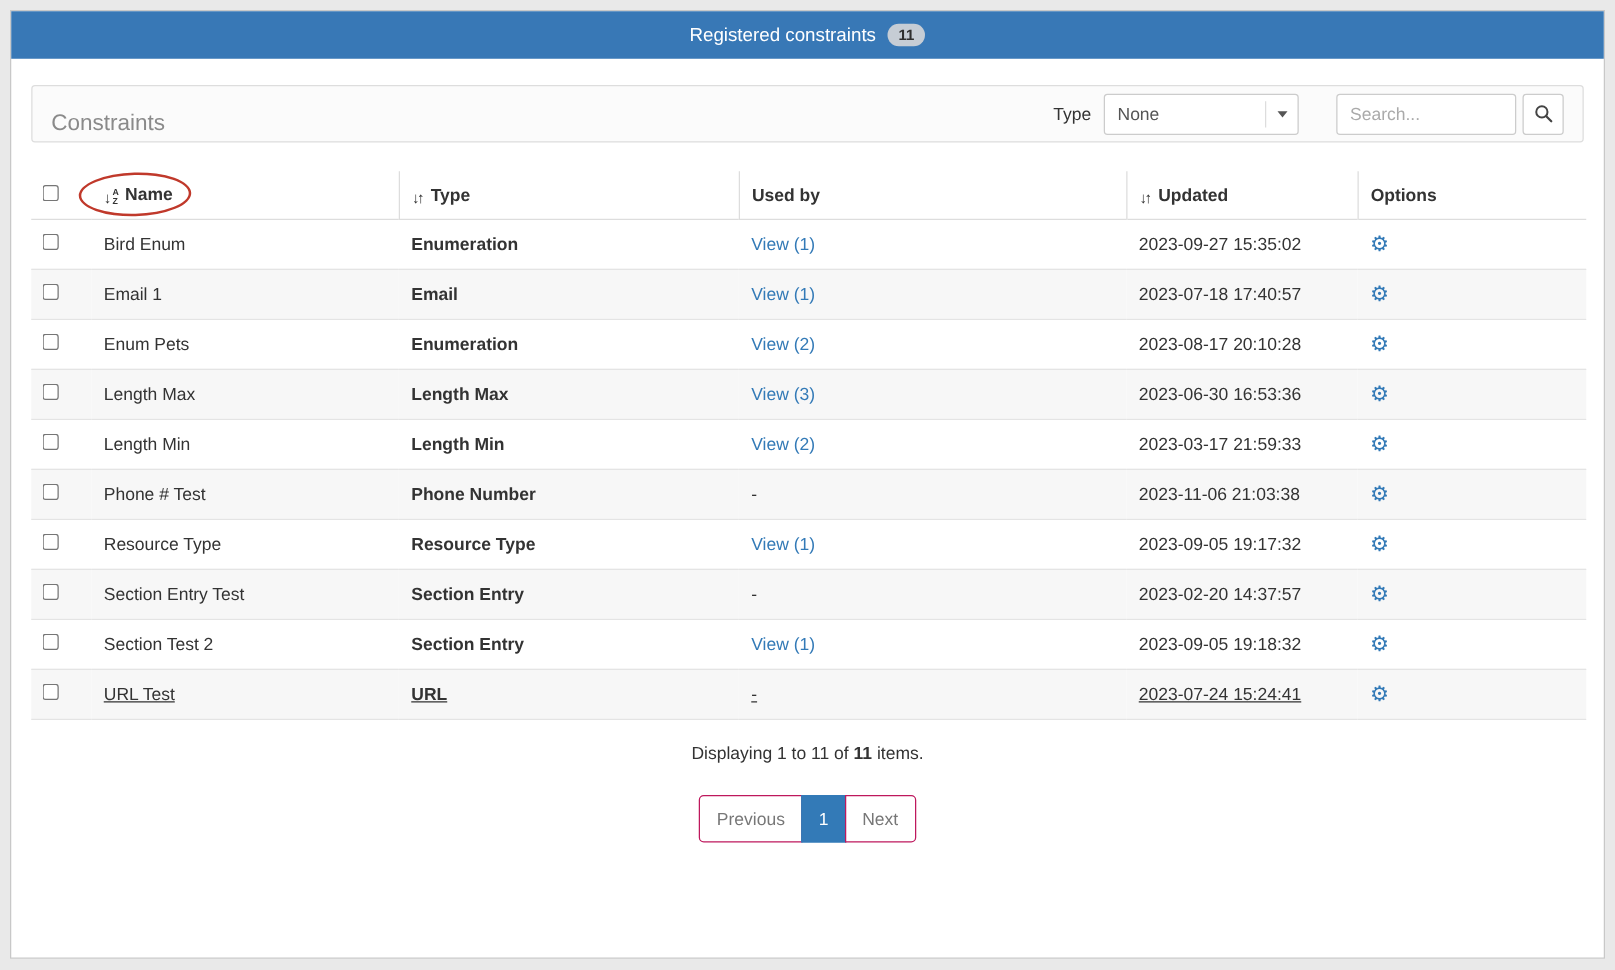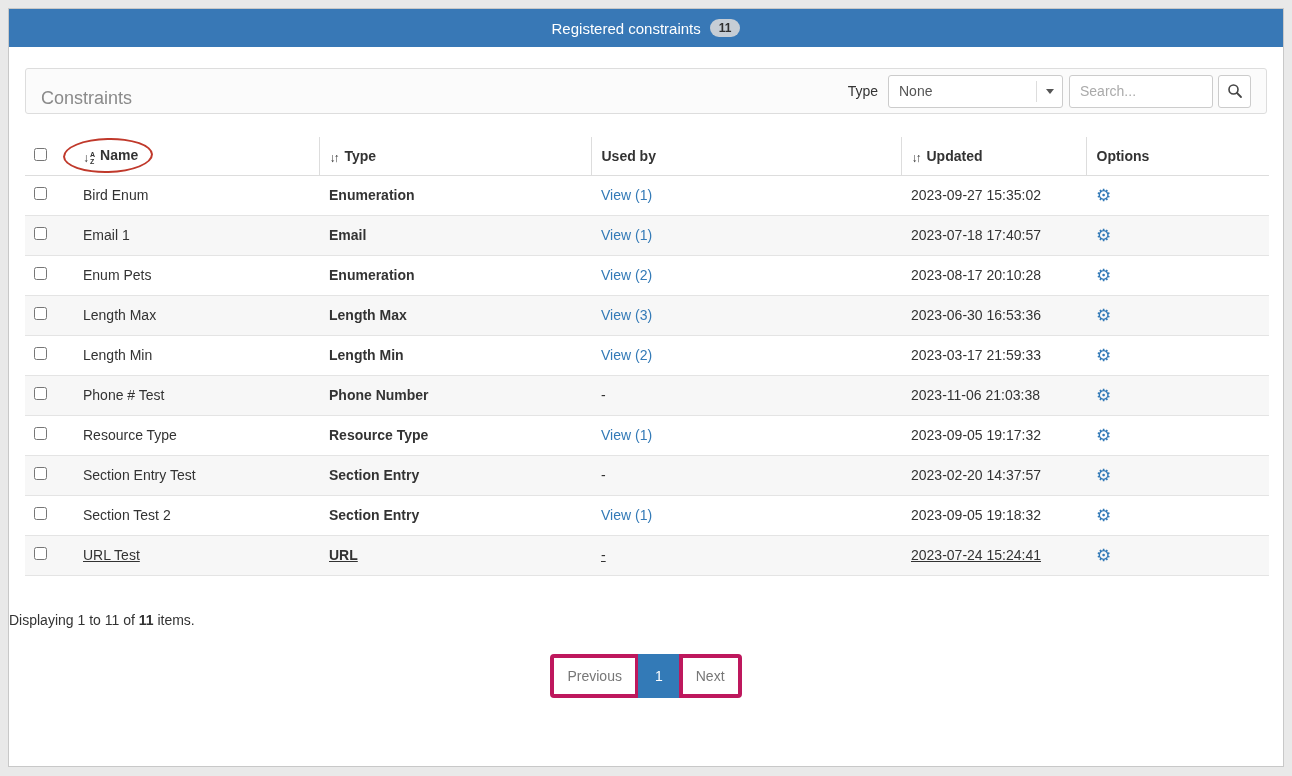--- a/index.html
+++ b/index.html
@@ -38,26 +38,26 @@
     background:#fbfbfb;
     border:1px solid #ddd;
     border-radius:3px;
     display:flex; align-items:center;
     padding:0 15px;
   }
   .toolbar-title { color:#8a8a8a; font-size:18px;margin-top:15px; }
   .toolbar-right { margin-left:auto; display:flex; align-items:center; }
   .type-label { font-size:14px; color:#333; margin-right:10px; }
   .select {
-    width:175px; height:33px;
+    width:156px; height:33px;
     background:#fff; border:1px solid #ccc; border-radius:3px;
     display:flex; align-items:center;
     padding:0 0 0 10px;
     color:#555; font-size:14px;
-    margin-right:6px;
+    margin-right:30px;
     cursor:pointer;
     gap:15px;
   }
   .select .caret-box {
     margin-left:auto; width:26px; height:21px;
     border-left:1px solid #ddd;
     display:flex; align-items:center; justify-content:center;
   }
   .caret {
     width:0; height:0;
@@ -114,28 +114,28 @@
     display:inline-flex; align-items:center;
     margin-right:5px; font-weight:bold; color:#333;
     vertical-align:-1px;
   }
   .sort-icon .arr { font-size:12px; line-height:12px; }
   .sort-icon .arr + .arr { margin-left:-2px; }
   .alpha-icon { display:inline-flex; align-items:center; margin-right:5px; vertical-align:-2px; }
   .alpha-icon .arrow { font-size:12px; line-height:12px; font-weight:bold; }
   .alpha-icon .az { display:flex; flex-direction:column; font-size:7px; line-height:7px; font-weight:bold; margin-left:1px; }
   
-  .summary { text-align:left; margin-top:36px; font-size:14px; color:#333; }
+  .summary { text-align:center; margin-top:18px; font-size:14px; color:#333; }
   .summary b { font-weight:bold; }
   .pagination { display:flex; justify-content:center; margin-top:26px; }
   .page-btn {
     height:36px;
     display:flex; align-items:center;
     padding:18px 13px;
-    border:4px solid #be185d;
+    border:1px solid #be185d;
     background:#fff; color:#777;
     font-size:14px; cursor:pointer;
     font-family:"Liberation Sans", sans-serif;
   }
   .page-btn + .page-btn { margin-left:-1px; }
   .page-btn.first { border-radius:4px 0 0 4px; }
   .page-btn.last  { border-radius:0 4px 4px 0; }
   .page-btn.active {
     background:var(--accent,#337ab7);
     border-color:var(--accent,#337ab7);

